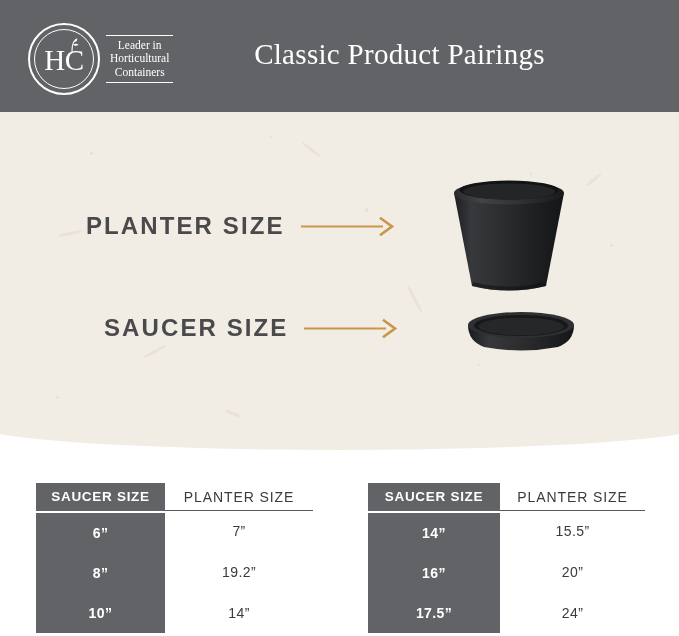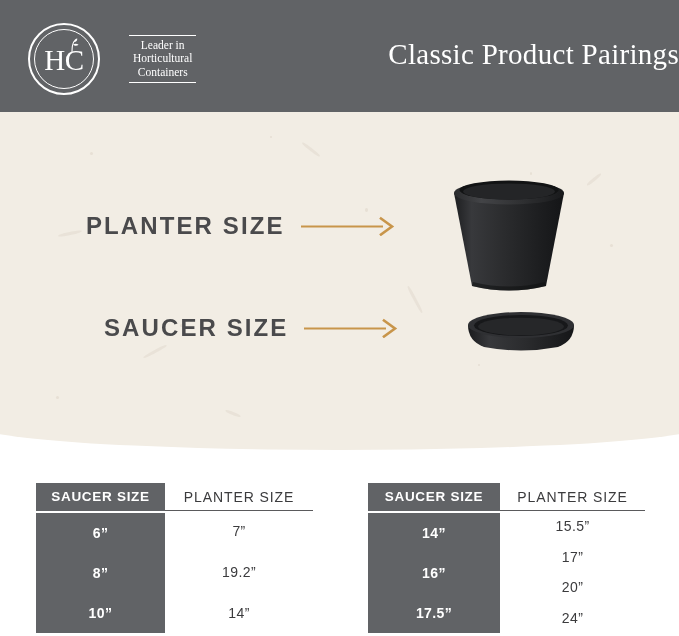--- a/index.html
+++ b/index.html
@@ -59,36 +59,36 @@
   }
   .logo-leaf {
     position: absolute;
     left: 50%;
     top: 13px;
     transform: translateX(-1px);
     width: 18px;
     height: 14px;
   }
   .logo-tag {
-    margin-left: 29px;
+    margin-left: 6px;
     color: #ffffff;
     font-family: "Liberation Serif", serif;
     font-size: 11.5px;
     line-height: 1.18;
     text-align: center;
     padding: 3px 4px;
     border-top: 1px solid #ffffff;
     border-bottom: 1px solid #ffffff;
     white-space: nowrap;
   }
   .header-title {
     position: absolute;
     left: 0; right: 0;
     top: 38px;
-    text-align: right;
+    text-align: center;
     padding-left: 120px;
     color: #ffffff;
     font-family: "Liberation Serif", serif;
     font-size: 29px;
     letter-spacing: 0.3px;
   }
 
   
   .beige-panel {
     position: absolute;
@@ -325,17 +325,16 @@
 <div class="table" id="table-right">
   <div class="col-saucer">
     <div class="th">SAUCER SIZE</div>
     <div class="td">14”</div>
     <div class="td">16”</div>
     <div class="td">17.5”</div>
   </div>
   <div class="col-planter">
     <div class="th">PLANTER SIZE</div>
     <div class="td">15.5”</div>
-    <div class="td">17”</div>
     <div class="td">20”</div>
     <div class="td">24”</div>
   </div>
 </div>
 
 </body></html>

